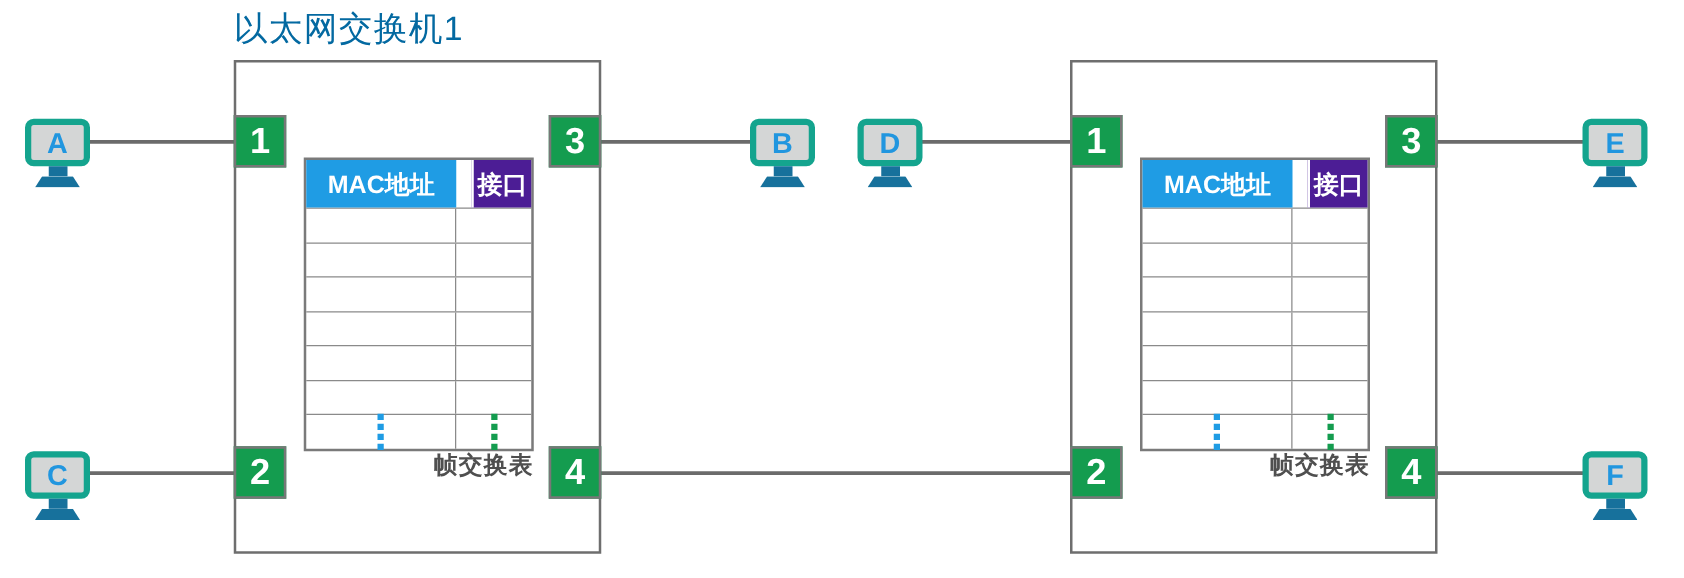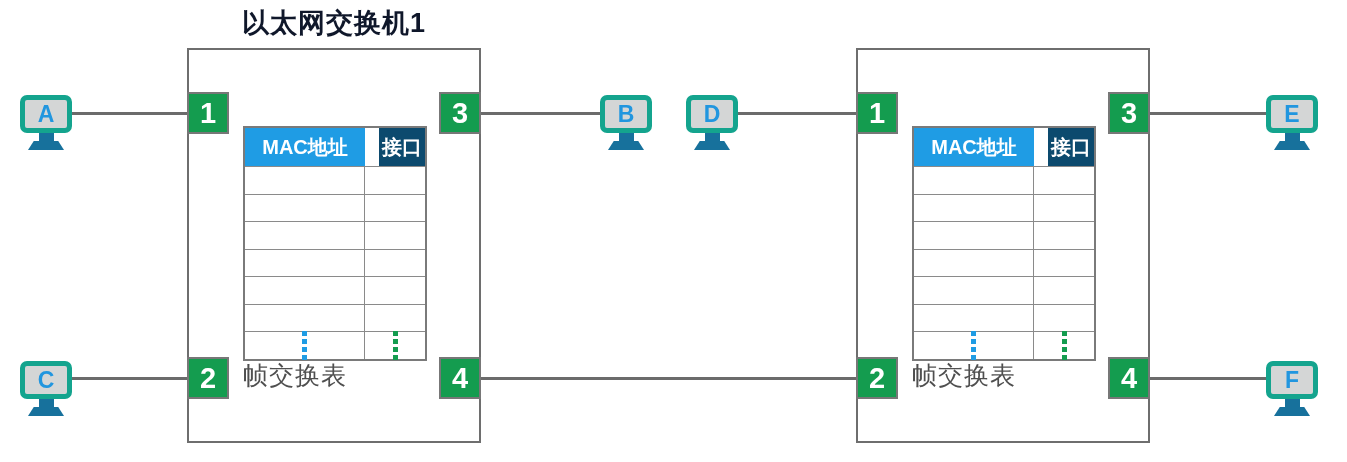--- a/index.html
+++ b/index.html
@@ -10,22 +10,22 @@
   }
   
   .switch-box {
     position:absolute; top:48px; width:294px; height:395px;
     border:2px solid #6e6e6e; background:#ffffff;
   }
   .box-1 { left:187px; }
   .box-2 { left:856px; }
   
   .switch-title {
-    position:absolute; top:5px; width:294px; text-align:center;
-    font-size:27px; font-weight:bold; color:#0f172a; letter-spacing:1px;
+    position:absolute; top:5px; width:294px; 
+    font-size:27px; font-weight:normal; color:#0369a1; letter-spacing:1px;
   }
   .title-1 { left:187px; }
   .title-2 { left:856px; }
   
   .port-badge {
     position:absolute; width:42px; height:42px; background:#149c4f;
     border:2px solid #777777; color:#ffffff; font-size:29px; font-weight:bold;
     display:flex; align-items:center; justify-content:center; z-index:4;
   }
   .s1p1 { left:187px; top:92px; }
@@ -42,35 +42,35 @@
     border:2px solid #7a7a7a; background:#ffffff; z-index:3;
   }
   .table-1 { left:243px; }
   .table-2 { left:912px; }
   .thead { display:flex; height:38px; }
   .th {
     display:flex; align-items:center; justify-content:center;
     color:#ffffff; font-weight:bold; font-size:20px;
   }
   .th-mac { width:120px; background:#1f9ce4; }
-  .th-port { flex:1; background:#0c4a6e; border-left:2px solid #ffffff;margin-left:12px; }
+  .th-port { flex:1; background:#4c1d95; border-left:2px solid #ffffff;margin-left:12px; }
   .trow { display:flex; height:27.5px; border-top:1.5px solid #8a8a8a; }
   .cell-mac { width:120px; border-right:1.5px solid #8a8a8a; }
   .cell-port { flex:1; }
   .trow.dots .cell-mac, .trow.dots .cell-port {
     display:flex; align-items:center; justify-content:center;
   }
   .dotstack { display:flex; flex-direction:column; gap:3px; }
   .dot { width:5px; height:5px; }
   .dot-blue { background:#1f9ce4; }
   .dot-green { background:#149c4f; }
   
   .table-caption {
-    position:absolute; top:359px; width:184px; text-align:left;
-    font-size:25px; font-weight:normal; color:#4f4f4f; z-index:3; letter-spacing:1px;
+    position:absolute; top:359px; width:184px; text-align:right;
+    font-size:19px; font-weight:bold; color:#4f4f4f; z-index:3; letter-spacing:1px;
   }
   .caption-1 { left:243px; }
   .caption-2 { left:912px; }
   
   .host { position:absolute; width:52px; z-index:4; }
   .host-a { left:20px;  top:95px; }
   .host-b { left:600px; top:95px; }
   .host-c { left:20px;  top:361px; }
   .host-d { left:686px; top:95px; }
   .host-e { left:1266px; top:95px; }

